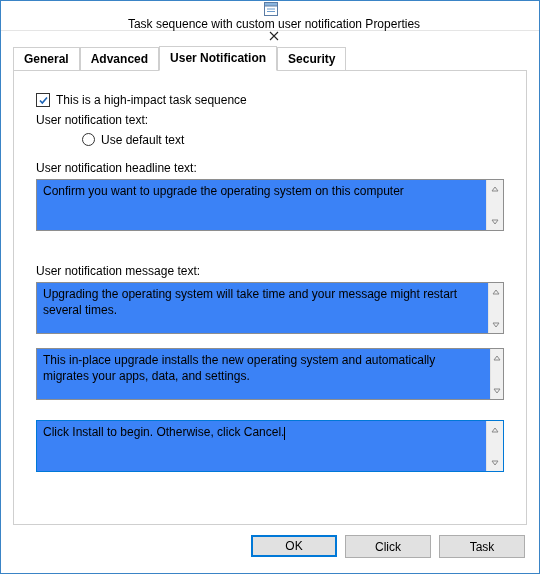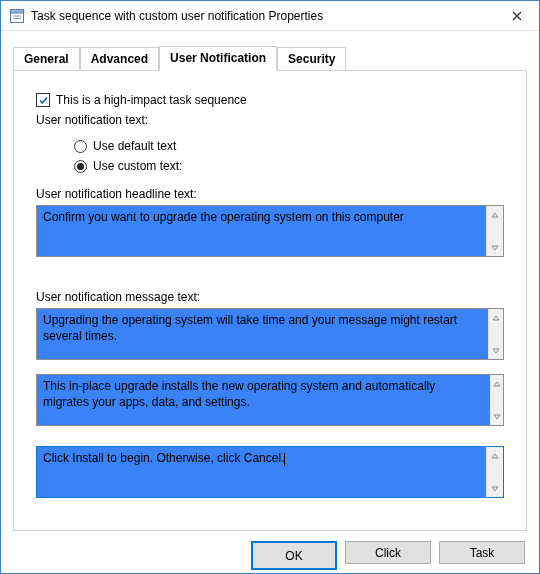--- a/index.html
+++ b/index.html
@@ -14,20 +14,21 @@
     overflow: hidden;
     border: 1px solid #3a84c6;
   }
   .titlebar {
     height: 30px;
     display: flex;
     align-items: center;
     padding: 0 0 0 8px;
     background: #fff;
     border-bottom: 1px solid #e5e5e5;
+    flex-direction: column;
   }
   .titlebar .app-icon {
     width: 16px; height: 16px;
     margin-right: 6px;
     display: inline-flex;
     align-items: center;
     justify-content: center;
   }
   .titlebar .title {
     flex: 1 1 auto;
@@ -92,31 +93,31 @@
     width: 14px; height: 14px;
     border: 1px solid #333;
     display: inline-flex;
     align-items: center;
     justify-content: center;
     font-size: 11px;
     line-height: 1;
     color: #0a5fbf;
   }
   .group-label {
-    margin: 6px 0 12px 0;
+    margin: 6px 0 6px 0;
   }
   .radio-group {
     margin-left: 34px;
     margin-bottom: 14px;
   }
   .radio-row {
     display: flex;
-    align-items: center;
+    align-items: flex-start;
     gap: 6px;
-    margin: 6px 4px;
+    margin: 6px 12px;
   }
   .radio {
     width: 13px; height: 13px;
     border: 1px solid #333;
     border-radius: 50%;
     display: inline-flex;
     align-items: center;
     justify-content: center;
   }
   .radio .dot {
@@ -193,21 +194,21 @@
     display: inline-flex;
     align-items: center;
     justify-content: center;
     font-size: 12px;
     color: #000;
     cursor: default;
   }
   .btn.default {
     border: 2px solid #0078d7;
     background: #e1e1e1;
-    height: 29px;
+    height: 22px;
   }
 </style>
 </head>
 <body>
 
 <div class="titlebar">
   <span class="app-icon">
     <svg width="16" height="16" viewBox="0 0 16 16">
       <rect x="1.5" y="1.5" width="13" height="13" fill="#fff" stroke="#5a7ca5" stroke-width="1"></rect>
       <rect x="1.5" y="1.5" width="13" height="3.5" fill="#8bb5de" stroke="#5a7ca5" stroke-width="1"></rect>
@@ -243,26 +244,20 @@
       <span>This is a high-impact task sequence</span>
     </div>
 
     <div class="group-label">User notification text:</div>
 
     <div class="radio-group">
       <div class="radio-row">
         <span class="radio"></span>
         <span>Use default text</span>
       </div>
-      <div class="radio-row">
-        <span class="radio">
-            <span class="dot"></span>
-          </span>
-        <span>Use custom text:</span>
-      </div>
     </div>
 
     <div class="field-label">User notification headline text:</div>
     <div class="textarea-wrap">
       <div class="textarea-body">Confirm you want to upgrade the operating system on this computer</div>
       <div class="scrollbar">
         <div class="sb-btn">
           <svg width="8" height="6" viewBox="0 0 8 6">
               <path d="M4 1 L7 5 L1 5 Z" fill="none" stroke="#8a8a8a" stroke-width="1"></path>
             </svg>

